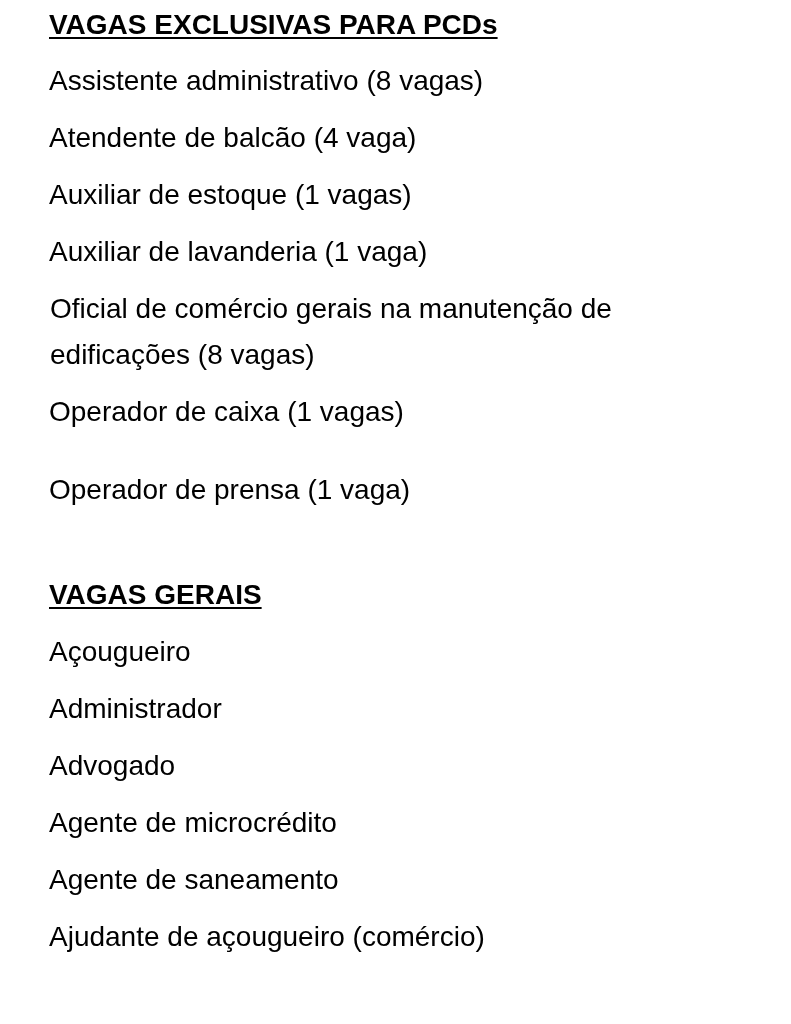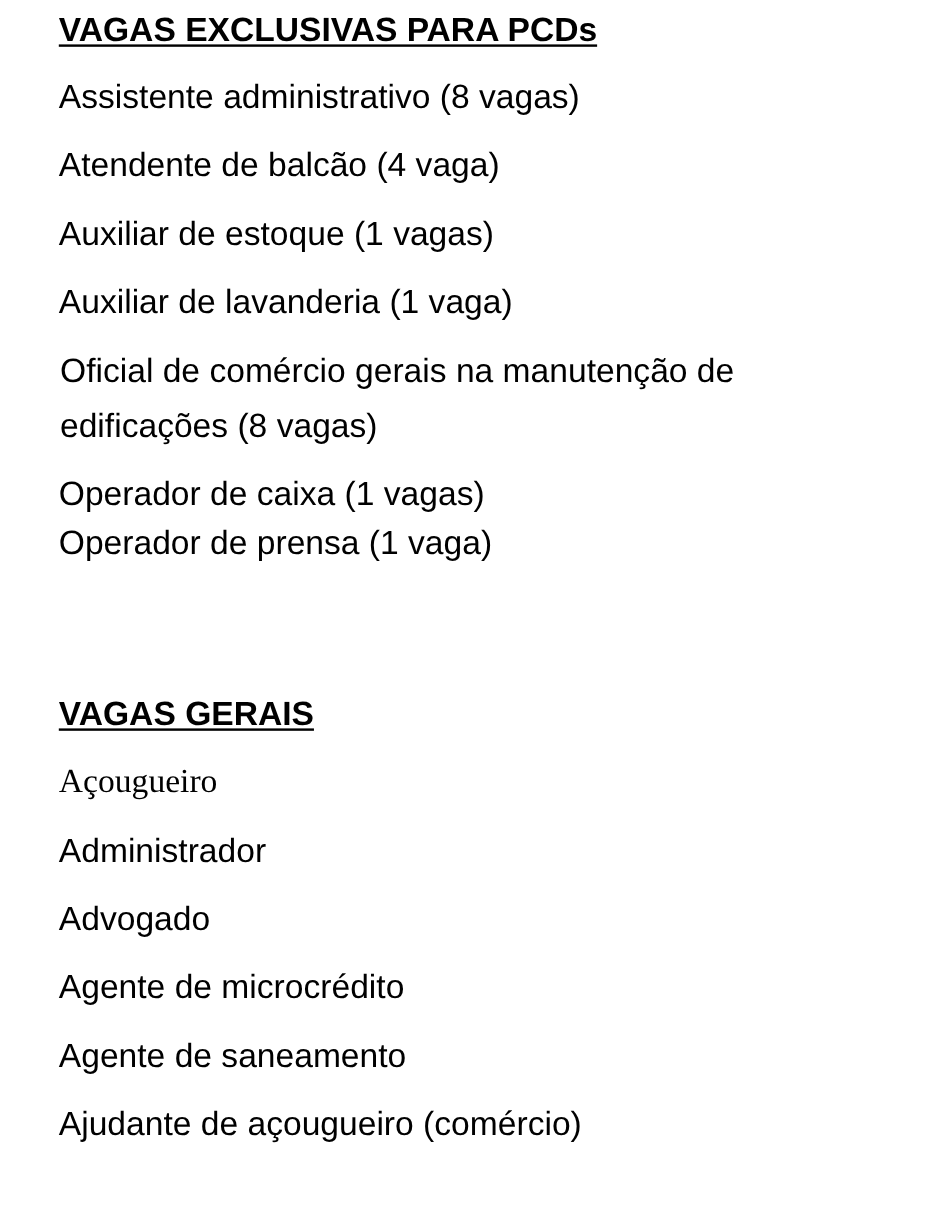--- a/index.html
+++ b/index.html
@@ -36,25 +36,25 @@
 <div>
   <div>
     <div class="line heading" style="top:11px;">VAGAS EXCLUSIVAS PARA PCDs</div>
     <div class="line" style="top:67px;">Assistente administrativo (8 vagas)</div>
     <div class="line" style="top:124px;">Atendente de balcão (4 vaga)</div>
     <div class="line" style="top:181px;">Auxiliar de estoque (1 vagas)</div>
     <div class="line" style="top:238px;">Auxiliar de lavanderia (1 vaga)</div>
     <div class="line" style="top:295px;left:11px;">Oficial de comércio gerais na manutenção de</div>
     <div class="line" style="top:341px;left:11px;">edificações (8 vagas)</div>
     <div class="line" style="top:398px;">Operador de caixa (1 vagas)</div>
-    <div class="line" style="top:439px;">Operador de prensa (1 vaga)</div>
+    <div class="line" style="top:476px;">Operador de prensa (1 vaga)</div>
   </div>
 
   <div>
     <div class="line heading" style="top:581px;">VAGAS GERAIS</div>
-    <div class="line" style="top:638px;font-family:Liberation Serif, serif;">Açougueiro</div>
+    <div class="line" style="top:638px;">Açougueiro</div>
     <div class="line" style="top:695px;">Administrador</div>
     <div class="line" style="top:752px;text-align:right;">Advogado</div>
     <div class="line" style="top:809px;">Agente de microcrédito</div>
     <div class="line" style="top:866px;">Agente de saneamento</div>
     <div class="line" style="top:923px;">Ajudante de açougueiro (comércio)</div>
   </div>
 </div>
 
 </body></html>

